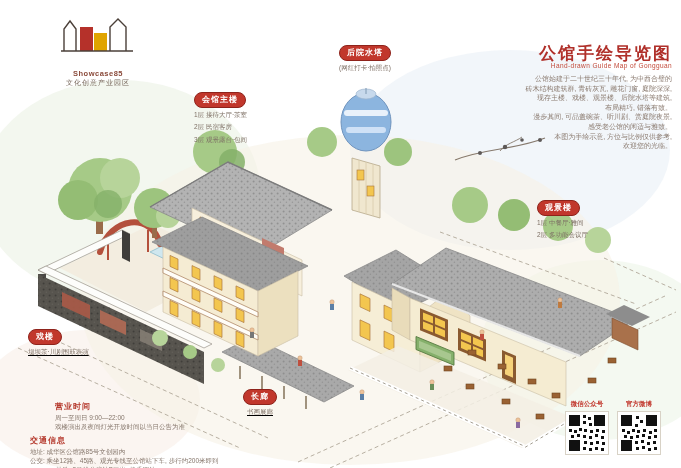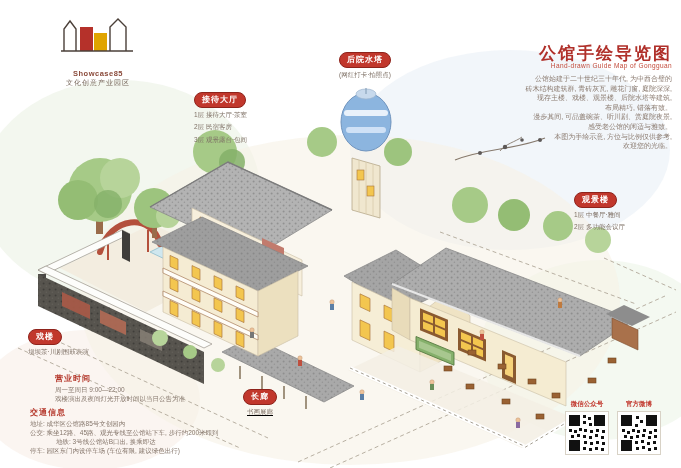--- a/index.html
+++ b/index.html
@@ -19,21 +19,21 @@
          font-size:7px;line-height:9.6px;color:#8b7b70;}
 
   
   .pill{display:inline-block;background:#c1372c;border:1px solid #8e231b;color:#fff;
         font-size:8px;font-weight:bold;letter-spacing:1px;padding:1.5px 7px;border-radius:9px;white-space:nowrap;}
   .tag{position:absolute;}
   .tag .sub{font-size:6.5px;color:#7d6f64;line-height:10.5px;white-space:nowrap;margin-top:2px;}
   .tag.center{text-align:center;}
 
   
-  .info{position:absolute;font-size:6.5px;line-height:9px;color:#85766b;white-space:nowrap;}
+  .info{position:absolute;font-size:6.5px;line-height:9px;color:#85766b;white-space:nowrap;margin-top:28px;}
   .info .hd{font-size:8px;font-weight:bold;color:#b5382c;letter-spacing:1px;margin-bottom:2px;}
   .info .indent{padding-left:26px;}
 
   
   .qr-box{position:absolute;width:44px;text-align:center;}
   .qr-label{font-size:6.5px;color:#c1372c;font-weight:bold;margin-bottom:2px;white-space:nowrap;}
   .qr-frame{width:42px;height:42px;background:#fff;border:1px solid #d8d2c6;display:inline-block;}
 </style>
 </head>
 <body>
@@ -283,38 +283,38 @@
     <div>砖木结构建筑群, 青砖灰瓦, 雕花门窗, 庭院深深,</div>
     <div>现存主楼、戏楼、观景楼、后院水塔等建筑,</div>
     <div>布局精巧, 错落有致。</div>
     <div>漫步其间, 可品盖碗茶、听川剧、赏庭院夜景,</div>
     <div>感受老公馆的闲适与雅致。</div>
     <div>本图为手绘示意, 方位与比例仅供参考,</div>
     <div>欢迎您的光临。</div>
   </div>
 
   <div class="tag" style="left:194px;top:88px;">
-    <span class="pill">接待大厅</span>
+    <span class="pill">会馆主楼</span>
     <div class="sub">1层 接待大厅·茶室</div>
     <div class="sub">2层 民宿客房</div>
     <div class="sub">3层 观景露台·包间</div>
   </div>
 
-  <div class="tag center" style="left:322px;top:48px;width:86px;">
+  <div class="tag center" style="left:322px;top:41px;width:86px;">
     <span class="pill">后院水塔</span>
     <div class="sub">(网红打卡·拍照点)</div>
   </div>
 
-  <div class="tag" style="left:537px;top:188px;margin-left:37px;">
+  <div class="tag" style="left:537px;top:196px;">
     <span class="pill">观景楼</span>
     <div class="sub">1层 中餐厅·雅间</div>
     <div class="sub">2层 多功能会议厅</div>
   </div>
 
-  <div class="tag" style="left:28px;top:325px;">
+  <div class="tag" style="left:28px;top:325px;text-decoration:underline;">
     <span class="pill">戏楼</span>
     <div class="sub">坝坝茶·川剧围鼓表演</div>
   </div>
 
   <div class="tag center" style="left:230px;top:385px;width:60px;text-decoration:underline;">
     <span class="pill">长廊</span>
     <div class="sub">书画展廊</div>
   </div>
 
   <div class="info" style="left:55px;top:374px;">

